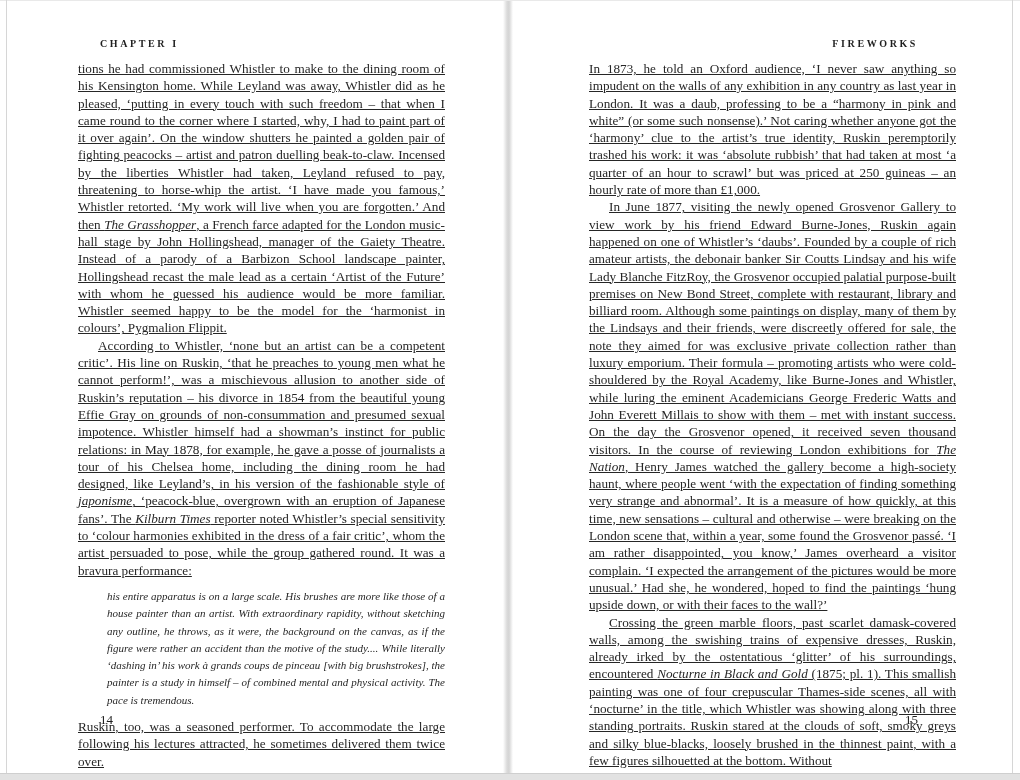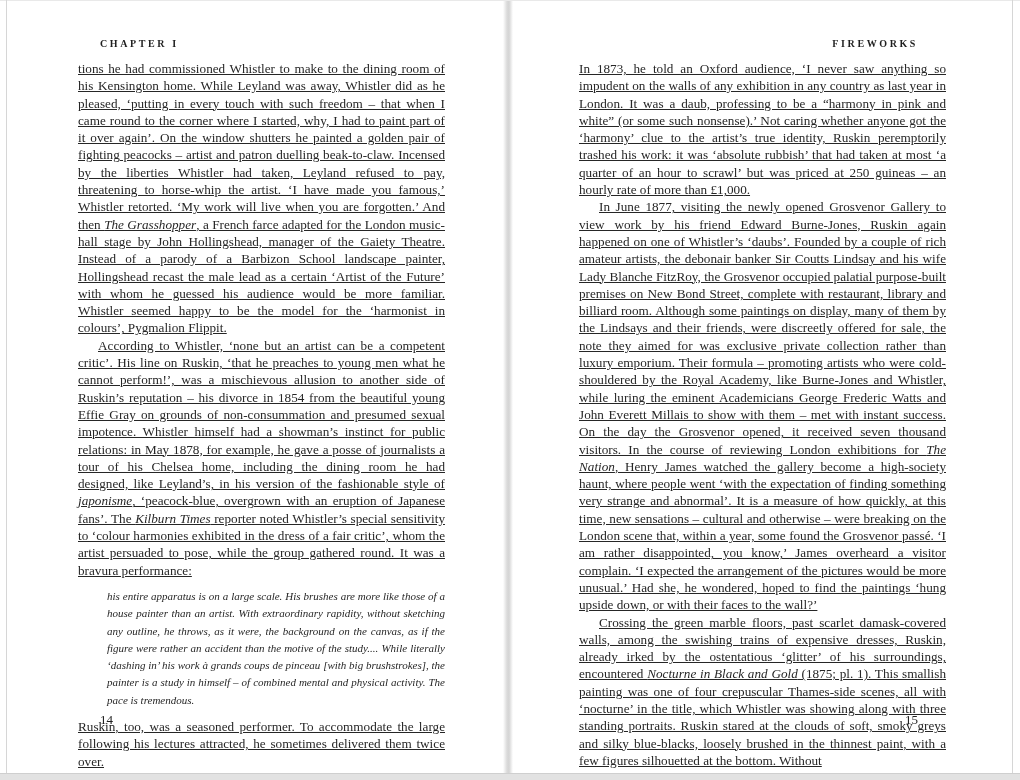--- a/index.html
+++ b/index.html
@@ -42,21 +42,21 @@
 
   .text-column {
     position: absolute; top: 60px;
     width: 367px;
     color: #262626;
     font-size: 13.2px;
     line-height: 17.3px;
     text-align: justify;
   }
   .page.left  .text-column { left: 78px; }
-  .page.right .text-column { left: 66px; }
+  .page.right .text-column { left: 76px; }
 
   .text-column p.body { text-indent: 0; text-decoration: underline; }
   .text-column p.body.indent { text-indent: 20px; }
   .text-column p.quote {
     font-style: italic;
     margin: 9px 0 9px 29px;
     font-size: 11px;
   }
   .text-column em { font-style: italic; }
 

